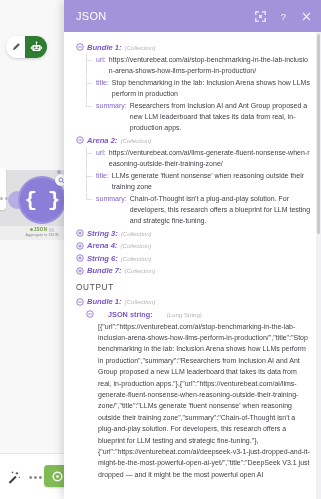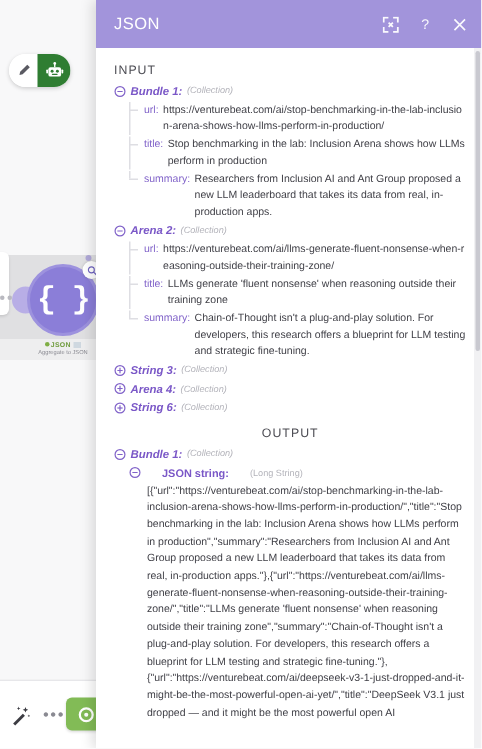--- a/index.html
+++ b/index.html
@@ -254,21 +254,21 @@
     background: #ffffff;
     padding: 8px 10px 0 12px;
   }
 
   .section-label {
     font-size: 8.2px;
     color: #4c4c53;
     letter-spacing: .7px;
     margin: 2px 0 4px 0;
   }
-  .section-label.output { margin-top: 7px; text-align: center; }
+  .section-label.output { margin-top: 7px; }
 
   
   .bundle-row {
     display: flex;
     align-items: center;
     gap: 3px;
     margin: 1.5px 0;
     line-height: 11px;
     cursor: pointer;
     font-style: italic;
@@ -469,21 +469,20 @@
         <span class="hdr-btn">
           <svg width="11" height="11" viewBox="0 0 14 14">
             <path d="M2.5 2.5l9 9M11.5 2.5l-9 9" stroke="#ffffff" stroke-width="1.4"></path>
           </svg>
         </span>
       </div>
     </div>
 
     <div class="panel-body">
 
-      <div class="section-label">INPUT</div>
 
       <div class="bundle-row">
         <span class="tog">
           <svg width="8" height="8" viewBox="0 0 10 10">
             <circle cx="5" cy="5" r="4.1" fill="none" stroke="#8163c9" stroke-width="1"></circle>
             <line x1="2.8" y1="5" x2="7.2" y2="5" stroke="#8163c9" stroke-width="1"></line>
           </svg>
         </span>
         <span class="bundle-name">Bundle 1:</span>
         <span class="bundle-type">(Collection)</span>
@@ -554,20 +553,31 @@
         <span class="tog">
           <svg width="8" height="8" viewBox="0 0 10 10">
             <circle cx="5" cy="5" r="4.1" fill="none" stroke="#8163c9" stroke-width="1"></circle>
             <line x1="2.8" y1="5" x2="7.2" y2="5" stroke="#8163c9" stroke-width="1"></line>
             <line x1="5" y1="2.8" x2="5" y2="7.2" stroke="#8163c9" stroke-width="1"></line>
           </svg>
         </span>
         <span class="bundle-name">String 6:</span>
         <span class="bundle-type">(Collection)</span>
       </div>
+      <div class="bundle-row">
+        <span class="tog">
+          <svg width="8" height="8" viewBox="0 0 10 10">
+            <circle cx="5" cy="5" r="4.1" fill="none" stroke="#8163c9" stroke-width="1"></circle>
+            <line x1="2.8" y1="5" x2="7.2" y2="5" stroke="#8163c9" stroke-width="1"></line>
+            <line x1="5" y1="2.8" x2="5" y2="7.2" stroke="#8163c9" stroke-width="1"></line>
+          </svg>
+        </span>
+        <span class="bundle-name">Bundle 7:</span>
+        <span class="bundle-type">(Collection)</span>
+      </div>
 
       <div class="section-label output">OUTPUT</div>
 
       <div class="bundle-row">
         <span class="tog">
           <svg width="8" height="8" viewBox="0 0 10 10">
             <circle cx="5" cy="5" r="4.1" fill="none" stroke="#8163c9" stroke-width="1"></circle>
             <line x1="2.8" y1="5" x2="7.2" y2="5" stroke="#8163c9" stroke-width="1"></line>
           </svg>
         </span>

